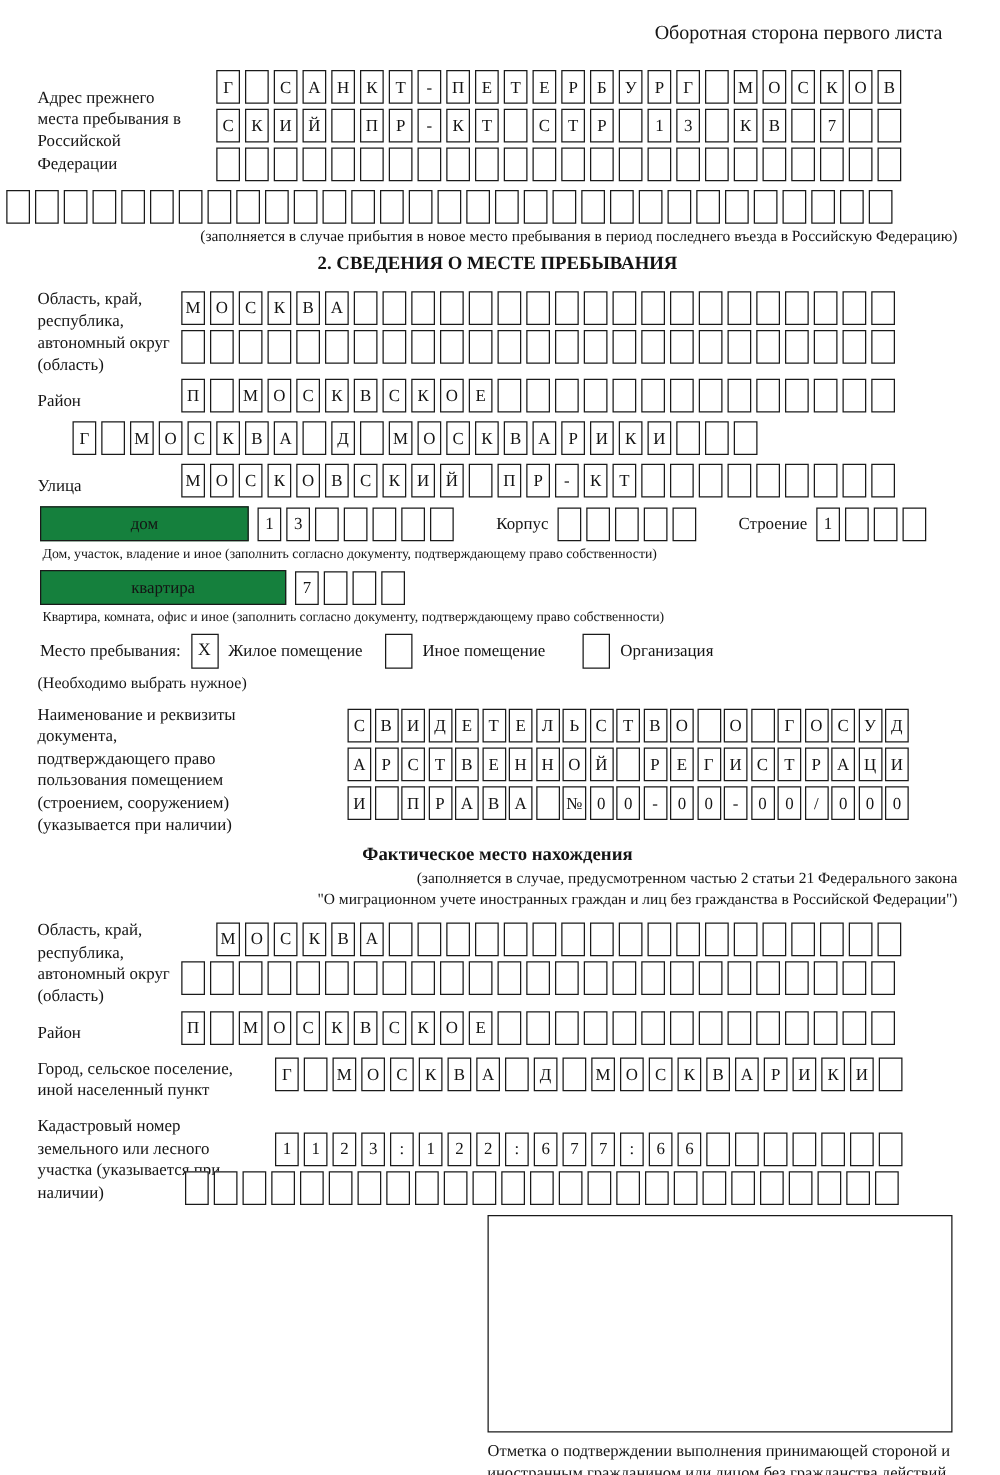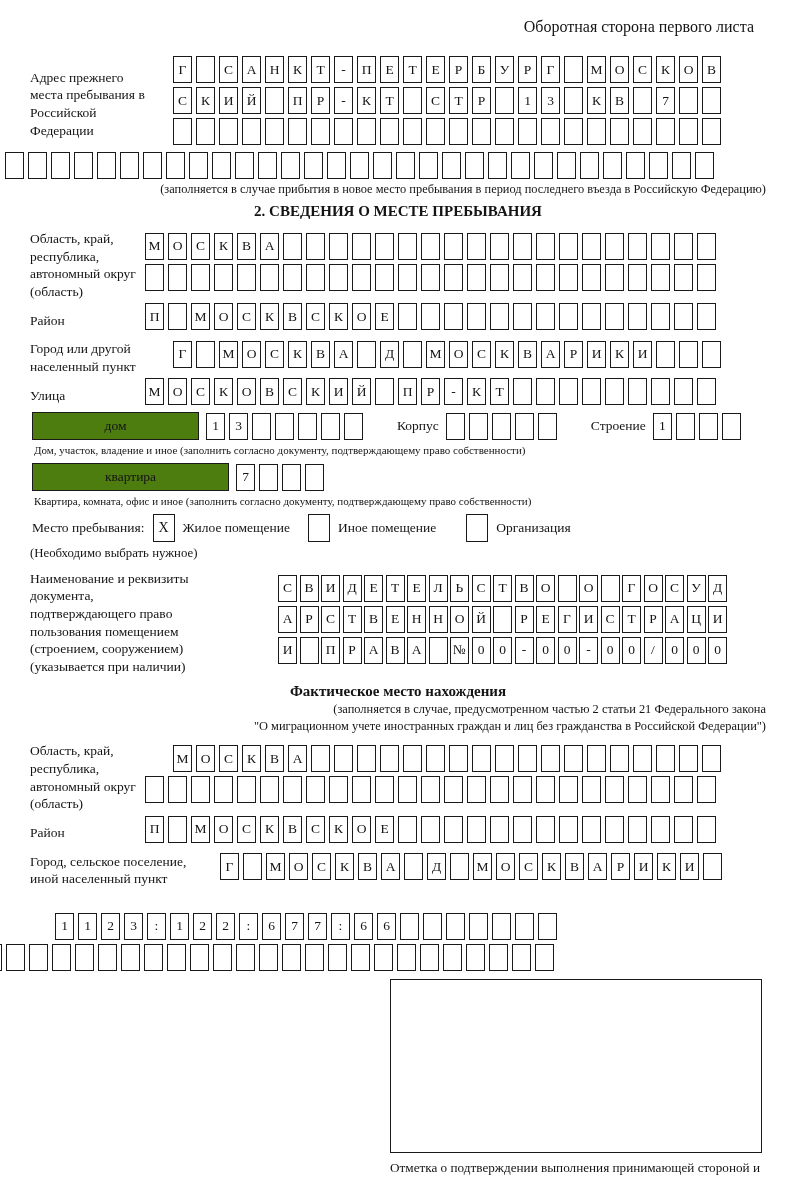--- a/index.html
+++ b/index.html
@@ -47,21 +47,21 @@
   .footnote{
     text-align:right;font-size:12.4px;margin:0 0 5px 0;line-height:1.3;
   }
   .caption{
     font-size:11px;margin:1px 0 5px 4px;line-height:1.25;
   }
   .inline-row{display:flex;align-items:center;margin:1px 0 4px 2px;font-size:13.5px;}
   .wbox{
     border:1.6px solid #1a1a1a;height:26px;
     display:inline-flex;align-items:center;justify-content:center;
-    font-size:13.5px;flex-shrink:0;background:#4d7c0f;
+    font-size:13.5px;flex-shrink:0;background:#15803d;
   }
   .wbox.dom{width:165px;}
   .wbox.kvartira{width:195px;}
   .sidecells{display:flex;column-gap:4px;margin-left:7px;}
   .sidelabel{font-size:13.5px;margin:0 7px 0 34px;}
   .checkbox{
     width:20px;height:26px;flex-shrink:0;
     border:1.6px solid #1a1a1a;
     display:inline-flex;align-items:center;justify-content:center;
     font-size:14px;background:#fff;
@@ -291,21 +291,20 @@
         <span class="cell"></span>
         <span class="cell"></span>
         <span class="cell"></span>
         <span class="cell"></span>
         <span class="cell"></span>
       </div>
   </div>
 </div>
 
 <div class="field">
-  <div class="label">Город или другой населенный пункт</div>
   <div class="rows">
     <div class="cellrow indent">
         <span class="cell">Г</span>
         <span class="cell"></span>
         <span class="cell">М</span>
         <span class="cell">О</span>
         <span class="cell">С</span>
         <span class="cell">К</span>
         <span class="cell">В</span>
         <span class="cell">А</span>
@@ -608,20 +607,21 @@
         <span class="cell">Р</span>
         <span class="cell">И</span>
         <span class="cell">К</span>
         <span class="cell">И</span>
         <span class="cell"></span>
       </div>
   </div>
 </div>
 
 <div class="field">
+  <div class="label wide">Кадастровый номер земельного или лесного участка (указывается при наличии)</div>
   <div class="rows" style="padding-top:22px;">
     <div class="cellrow kad1">
         <span class="cell">1</span>
         <span class="cell">1</span>
         <span class="cell">2</span>
         <span class="cell">3</span>
         <span class="cell">:</span>
         <span class="cell">1</span>
         <span class="cell">2</span>
         <span class="cell">2</span>

